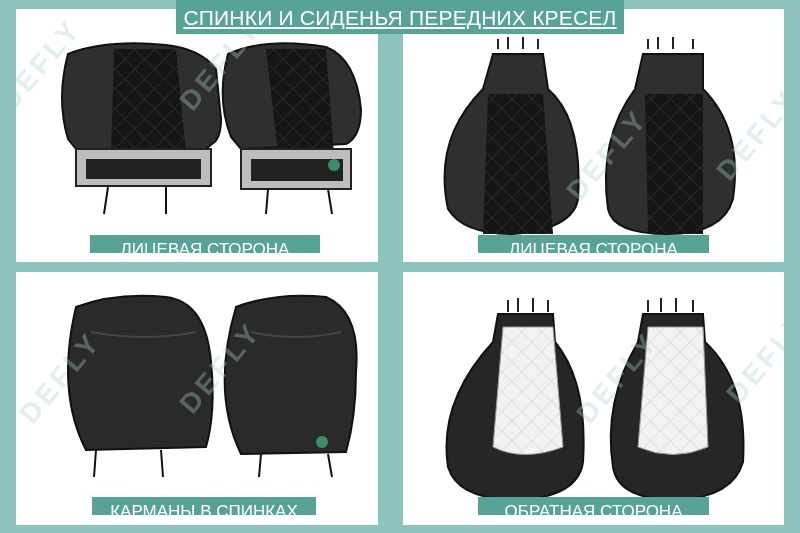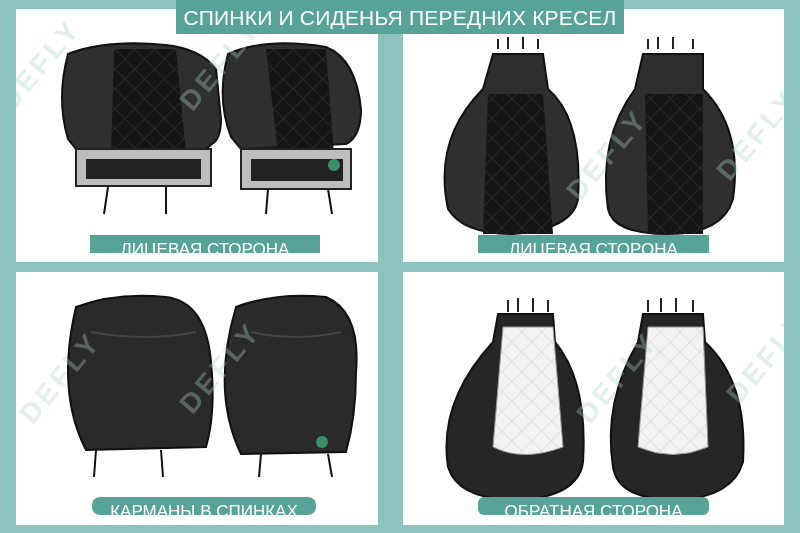--- a/index.html
+++ b/index.html
@@ -4,26 +4,26 @@
 <style>
   html, body { margin:0; padding:0; }
   body { width:800px; height:533px; overflow:hidden; background:#8cc3bd; font-family:"Liberation Sans", sans-serif; position:relative; }
   .frame { position:absolute; left:0; top:0; width:800px; height:533px; background:#8cc3bd; }
   .panel { position:absolute; background:#ffffff; overflow:hidden; }
   #p1 { left:16px; top:9px;  width:362px; height:253px; }
   #p2 { left:403px; top:9px; width:381px; height:253px; }
   #p3 { left:16px; top:272px; width:362px; height:253px; }
   #p4 { left:403px; top:272px; width:381px; height:253px; }
 
-  .title-banner { position:absolute; left:176px; top:0; width:448px; height:34px; background:#58a397; color:#fff; font-size:21px; text-align:center; line-height:36px; letter-spacing:0.2px; z-index:5; }
+  .title-banner { position:absolute; left:176px; top:0; width:448px; height:34px; background:#58a397; color:#fff; font-size:21px; text-align:center; line-height:36px; letter-spacing:0.2px; z-index:5;text-decoration:underline; }
   .caption { position:absolute; background:#58a397; color:#fff; font-size:17px; text-align:center; z-index:4; line-height:30px; height:18px; }
   #c1 { left:90px; top:235px; width:230px; }
   #c2 { left:478px; top:235px; width:231px; }
-  #c3 { left:92px; top:497px; width:224px;border-radius:8px; }
-  #c4 { left:478px; top:497px; width:231px;border-radius:6px; }
+  #c3 { left:92px; top:497px; width:224px; }
+  #c4 { left:478px; top:497px; width:231px; }
 
   .wm { position:absolute; color:rgba(170,210,204,0.35); font-weight:bold; font-size:28px; letter-spacing:4px; transform:rotate(-50deg); z-index:3; pointer-events:none; }
   svg { display:block; }
 </style>
 </head>
 <body>
 
 <div class="frame"></div>
 
 <div class="title-banner">СПИНКИ И СИДЕНЬЯ ПЕРЕДНИХ КРЕСЕЛ</div>

